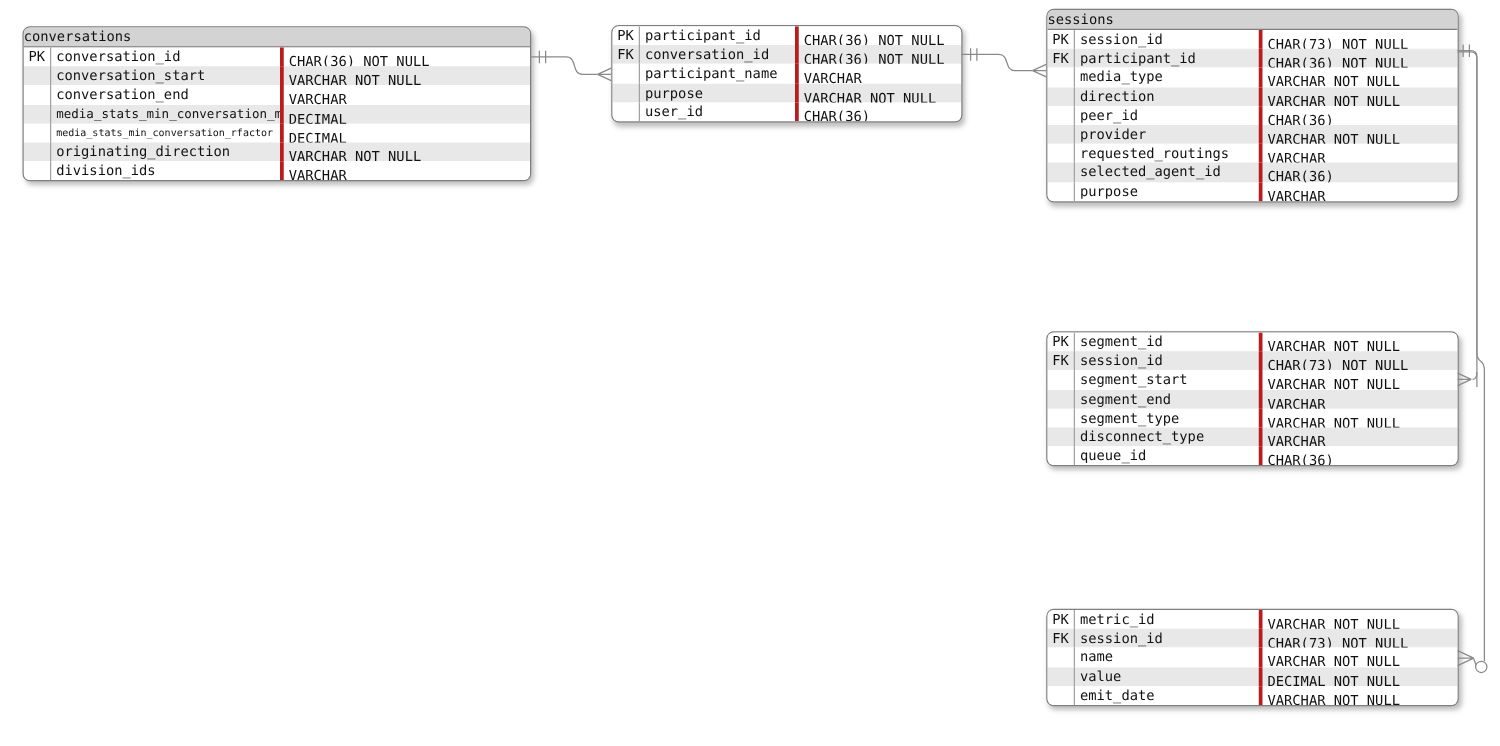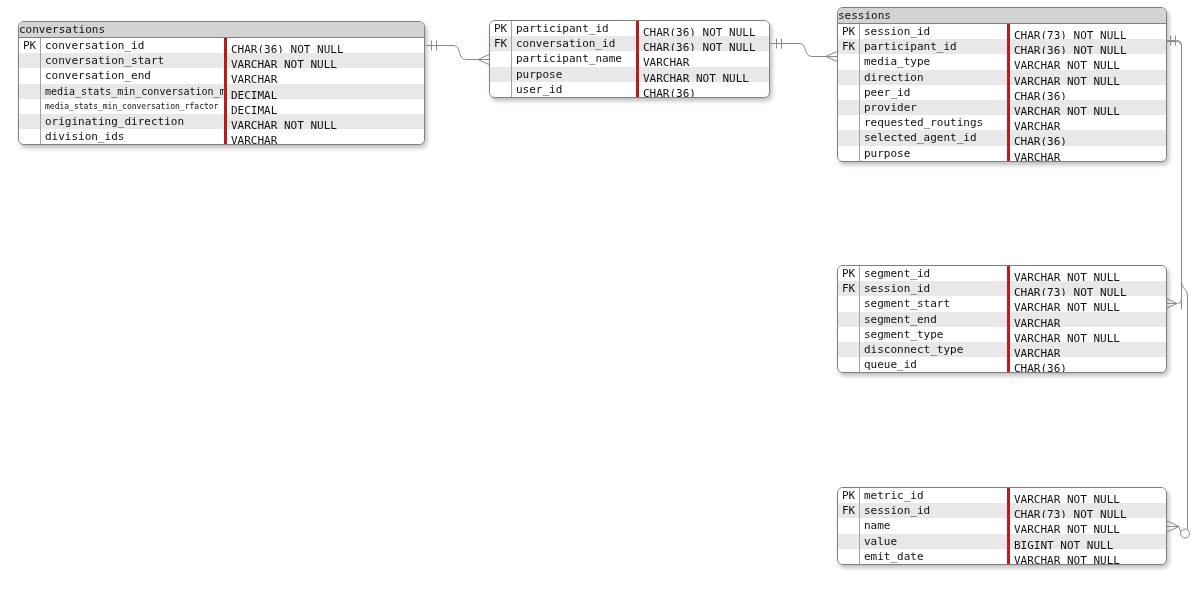--- a/index.html
+++ b/index.html
@@ -296,21 +296,21 @@
         <div class="cell type fit">CHAR(73) NOT NULL</div>
       </div>
         <div class="row">
         <div class="cell key"></div>
         <div class="cell name fit">name</div>
         <div class="cell type fit">VARCHAR NOT NULL</div>
       </div>
         <div class="row">
         <div class="cell key"></div>
         <div class="cell name fit">value</div>
-        <div class="cell type fit">BIGINT NOT NULL</div>
+        <div class="cell type fit">DECIMAL NOT NULL</div>
       </div>
         <div class="row">
         <div class="cell key"></div>
         <div class="cell name fit">emit_date</div>
         <div class="cell type fit">VARCHAR NOT NULL</div>
       </div>
       </div>
   </div>
 
 </div>

